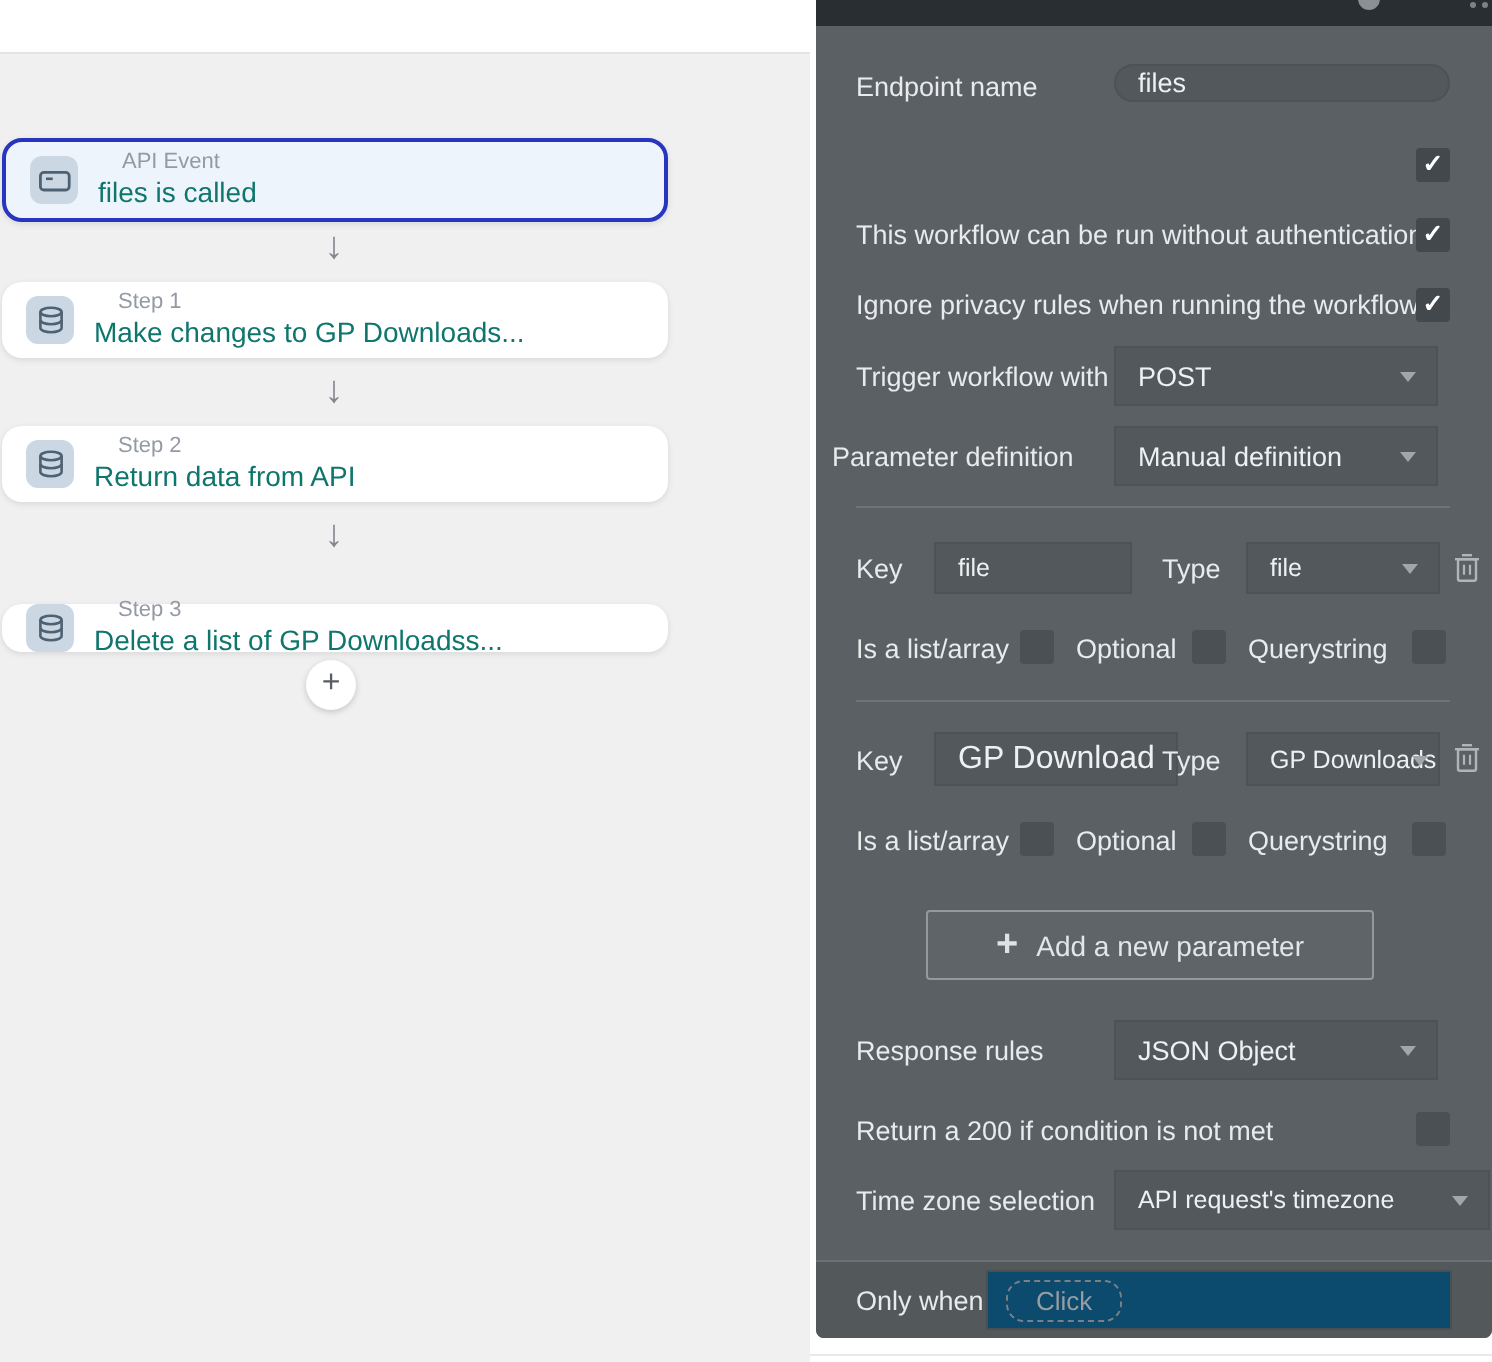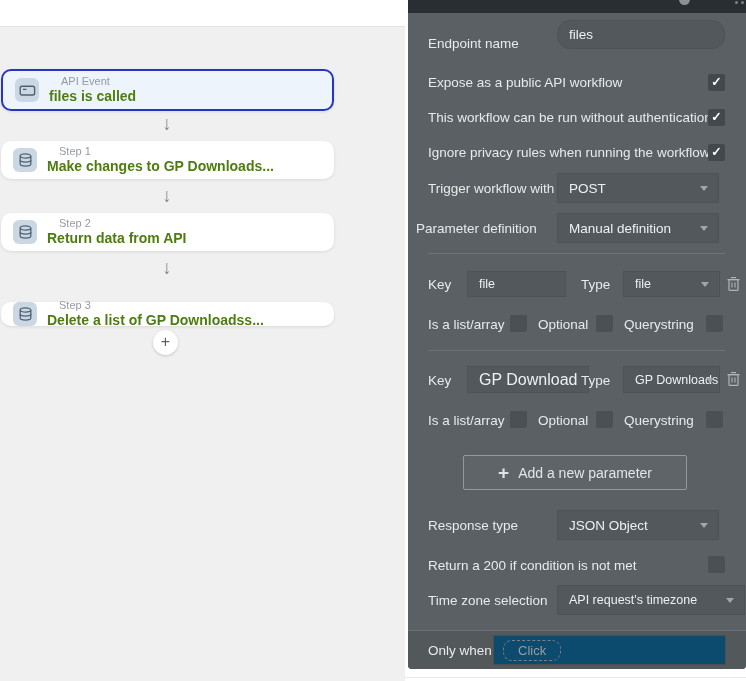--- a/index.html
+++ b/index.html
@@ -9,21 +9,21 @@
   
   .canvas { position:absolute; left:0; top:0; width:405px; height:681px; background:#f0f0f1; }
   .canvas-topstrip { position:absolute; left:0; top:0; width:405px; height:27px; background:#ffffff; border-bottom:1px solid #e4e4e4; }
   .card { position:absolute; left:1px; width:333px; background:#ffffff; border-radius:10px;
           box-shadow:0 1px 3px rgba(0,0,0,.10); display:flex; align-items:center; }
   .card.selected { background:#eef4fb; border:2px solid #2836bf; }
   .icon-box { width:24px; height:24px; border-radius:6px; background:#cbd8e4; margin-left:12px;
               display:flex; align-items:center; justify-content:center; flex:0 0 auto; }
   .card-text { margin-left:10px; overflow:hidden; white-space:nowrap; }
   .card-kind { font-size:11px; color:#949aa4; line-height:13px;margin-left:12px; }
-  .card-title { font-size:14px; font-weight:700; color:#4d7c0f; line-height:17px; }
+  .card-title { font-size:14px; font-weight:400; color:#0f766e; line-height:17px; }
   .flow-arrow { position:absolute; left:159px; width:16px; text-align:center; color:#82878c; font-size:19px; line-height:22px; }
   .plus-btn { position:absolute; left:153px; top:330px; width:25px; height:25px; border-radius:50%; background:#fff;
               box-shadow:0 1px 3px rgba(0,0,0,.18); color:#5a5f66; font-size:16px; line-height:24px; text-align:center; }
 
   
   .panel { position:absolute; left:408px; top:0; width:338px; height:669px; background:#5b6064;
            border-radius:0 0 4px 4px; color:#e8eaeb; }
   .panel-topbar { position:absolute; left:0; top:0; width:338px; height:13px; background:#282e32; overflow:hidden; }
   .topbar-circle { position:absolute; left:271px; top:-6px; width:11px; height:11px; border-radius:50%; background:#8b9094; }
   .topbar-dot { position:absolute; top:1px; width:3px; height:3px; border-radius:50%; background:#7d8286; }
@@ -125,25 +125,24 @@
   </div>
 
   <div class="panel">
     <div class="panel-topbar">
       <span class="topbar-circle"></span>
       <span class="topbar-dot" style="left:327px;"></span>
       <span class="topbar-dot" style="left:333px;"></span>
     </div>
 
     <div class="p-label" style="left:20px; top:36px;">Endpoint name</div>
-    <div class="input" style="left:149px; top:20px; width:168px; height:29px;border-radius:13px;">
+    <div class="input" style="left:149px; top:32px; width:168px; height:19px;border-radius:13px;">
       <span>files</span>
     </div>
 
-    <div class="p-label" style="left:20px; top:75px;">Expose as a public API workflow</div>
     <span class="cb checked" style="left:300px; top:74px;">
         <i>✓</i>
       </span>
 
     <div class="p-label" style="left:20px; top:110px;">This workflow can be run without authentication</div>
     <span class="cb checked" style="left:300px; top:109px;">
         <i>✓</i>
       </span>
 
     <div class="p-label" style="left:20px; top:145px;">Ignore privacy rules when running the workflow</div>
@@ -215,21 +214,21 @@
     <div class="p-label" style="left:130px; top:413px;">Optional</div>
     <span class="cb" style="left:188px; top:411px;"></span>
     <div class="p-label" style="left:216px; top:413px;">Querystring</div>
     <span class="cb" style="left:298px; top:411px;"></span>
 
     <div class="add-btn">
       <span class="plus">+</span>
       <span>Add a new parameter</span>
     </div>
 
-    <div class="p-label" style="left:20px; top:518px;">Response type</div>
+    <div class="p-label" style="left:20px; top:518px;">Response rules</div>
     <div class="dd" style="left:149px; top:510px; width:162px; height:30px;">
       <span>JSON Object</span>
       <i class="tri"></i>
     </div>
 
     <div class="p-label" style="left:20px; top:558px;">Return a 200 if condition is not met</div>
     <span class="cb" style="left:300px; top:556px;"></span>
 
     <div class="p-label" style="left:20px; top:593px;">Time zone selection</div>
     <div class="dd" style="left:149px; top:585px; width:188px; height:30px; font-size:12.5px;">

